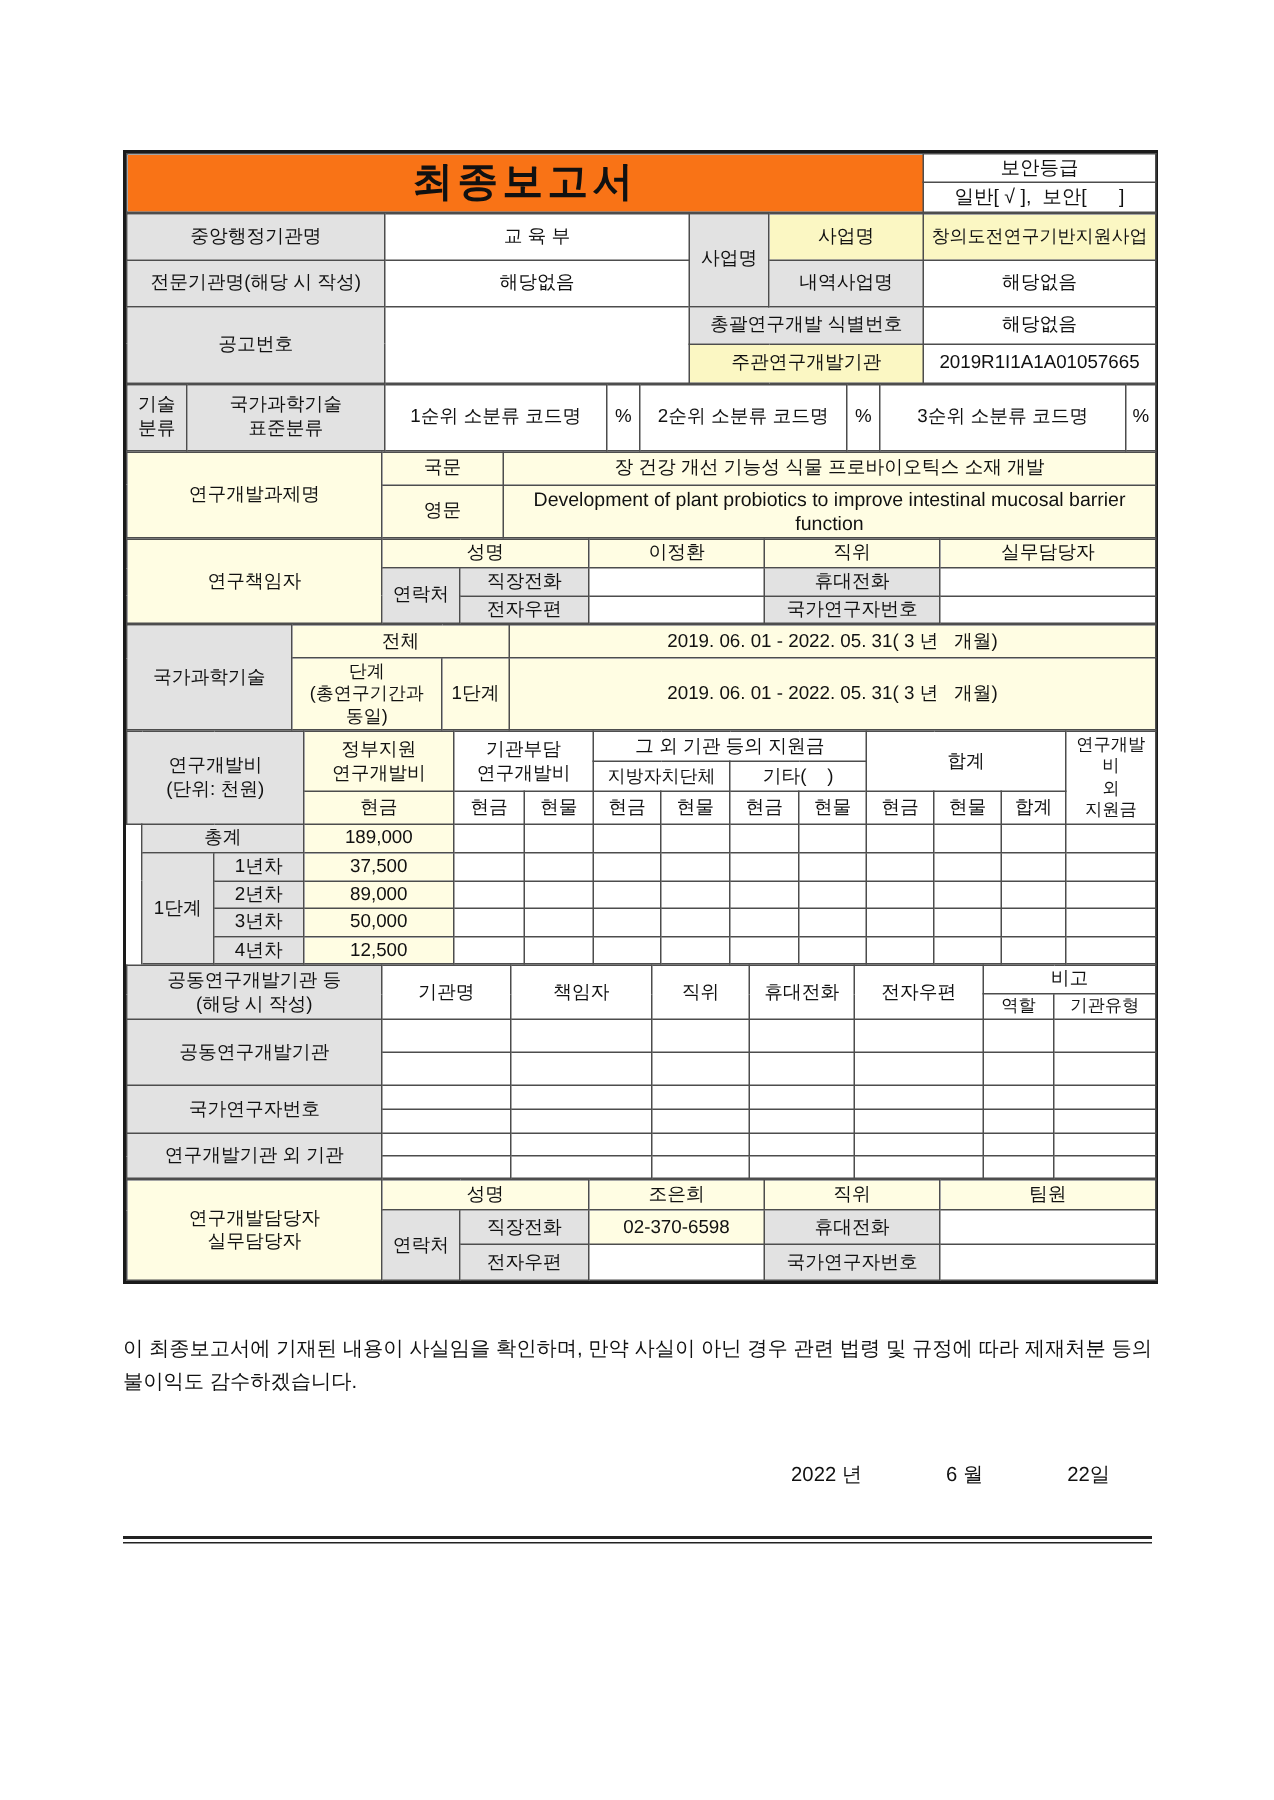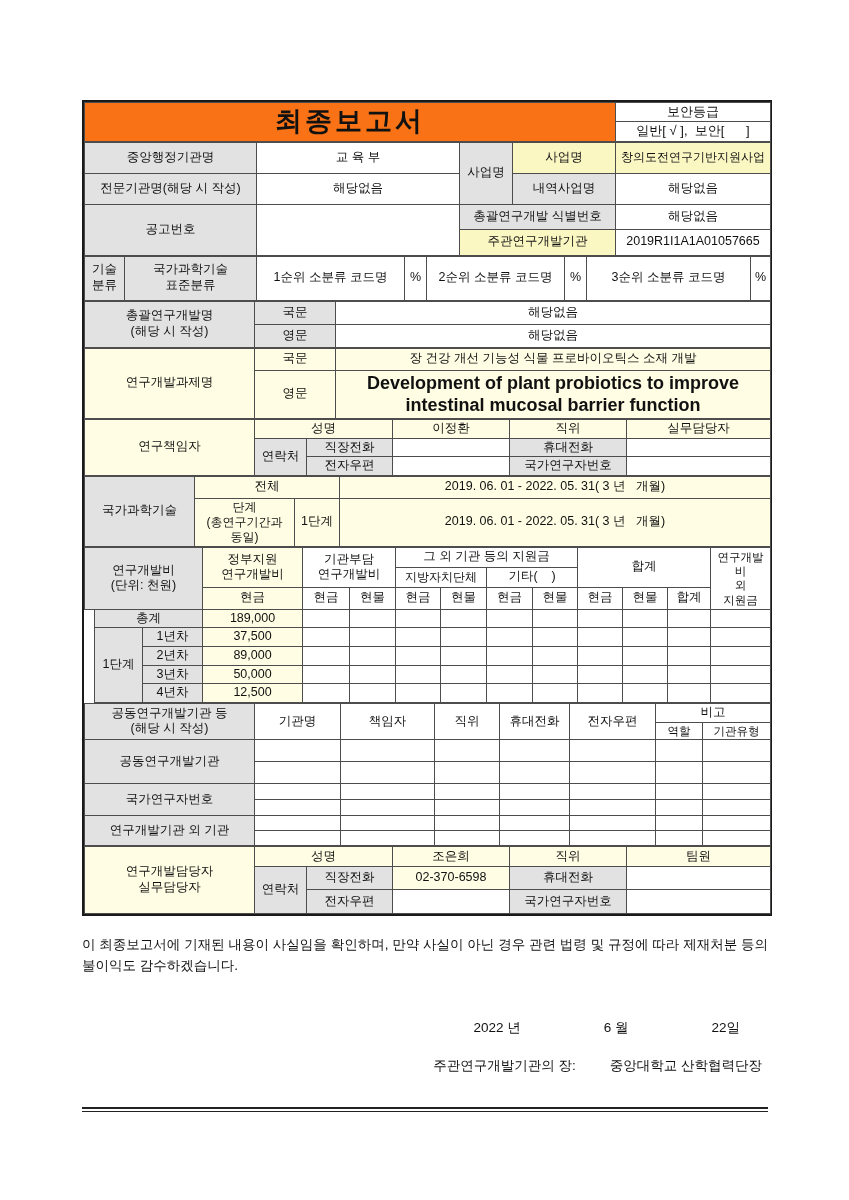--- a/index.html
+++ b/index.html
@@ -22,29 +22,29 @@
   .g{background:#e2e2e2;}
   .y{background:#fffde3;}
   .dy{background:#fbf7c3;}
   .w{background:#ffffff;}
   .title{font-size:27px;font-weight:bold;letter-spacing:3px;background:#f97316;}
   .sec{font-size:13px;}
   .prex{white-space:pre;}
   .left{text-align:left;}
   .small{font-size:11.5px;}
   .tiny{font-size:12px;}
-  .eng{font-size:18px;font-weight:bold;}
+  .eng{font-size:13px;}
   .pledge{
-    margin-top:18px;width:686px;
+    margin-top:32px;width:686px;
     font-size:13.5px;line-height:1.6;text-align:justify;
     word-break:keep-all;
   }
   .signblock{width:686px;}
   .srow{display:flex;justify-content:flex-end;align-items:center;font-size:13.5px;}
-  .daterow{margin-top:42px;gap:83px;padding-right:28px;}
+  .daterow{margin-top:42px;gap:56px;padding-right:28px;}
   .pirow{margin-top:22px;gap:78px;padding-right:50px;}
   .orgrow{margin-top:20px;gap:34px;padding-right:6px;}
   .hrule{
     margin-top:32px;width:686px;height:2px;
     border-top:2px solid #222;border-bottom:1px solid #222;
   }
 </style>
 </head>
 <body>
 
@@ -122,39 +122,20 @@
         <td class="w">1순위 소분류 코드명</td>
         <td class="w">%</td>
         <td class="w">2순위 소분류 코드명</td>
         <td class="w">%</td>
         <td class="w">3순위 소분류 코드명</td>
         <td class="w">%</td>
       </tr>
     </tbody>
       </table>
 
-    <table>
-      <colgroup>
-          <col style="width:170px">
-          <col style="width:81px">
-          <col style="width:435px">
-        </colgroup>
-      <tbody>
-          <tr style="height:23px">
-        <td class="g" rowspan="2">총괄연구개발명
-(해당 시 작성)</td>
-        <td class="g">국문</td>
-        <td class="w">해당없음</td>
-      </tr>
-      <tr style="height:23px">
-        <td class="g">영문</td>
-        <td class="w">해당없음</td>
-      </tr>
-    </tbody>
-      </table>
 
     <table>
       <colgroup>
           <col style="width:170px">
           <col style="width:81px">
           <col style="width:435px">
         </colgroup>
       <tbody>
           <tr style="height:22px">
         <td class="y" rowspan="2">연구개발과제명</td>
@@ -470,21 +451,17 @@
   </div>
 
   <div class="pledge">이 최종보고서에 기재된 내용이 사실임을 확인하며, 만약 사실이 아닌 경우 관련 법령 및 규정에 따라 제재처분 등의 불이익도 감수하겠습니다.</div>
 
   <div class="signblock">
     <div class="srow daterow">
       <span>2022 년</span>
       <span>6 월</span>
       <span>22일</span>
     </div>
-    <div class="srow orgrow">
-      <span>주관연구개발기관의 장:</span>
-      <span>중앙대학교 산학협력단장</span>
-    </div>
   </div>
 
   <div class="hrule"></div>
 
 </div>
 
 </body></html>

